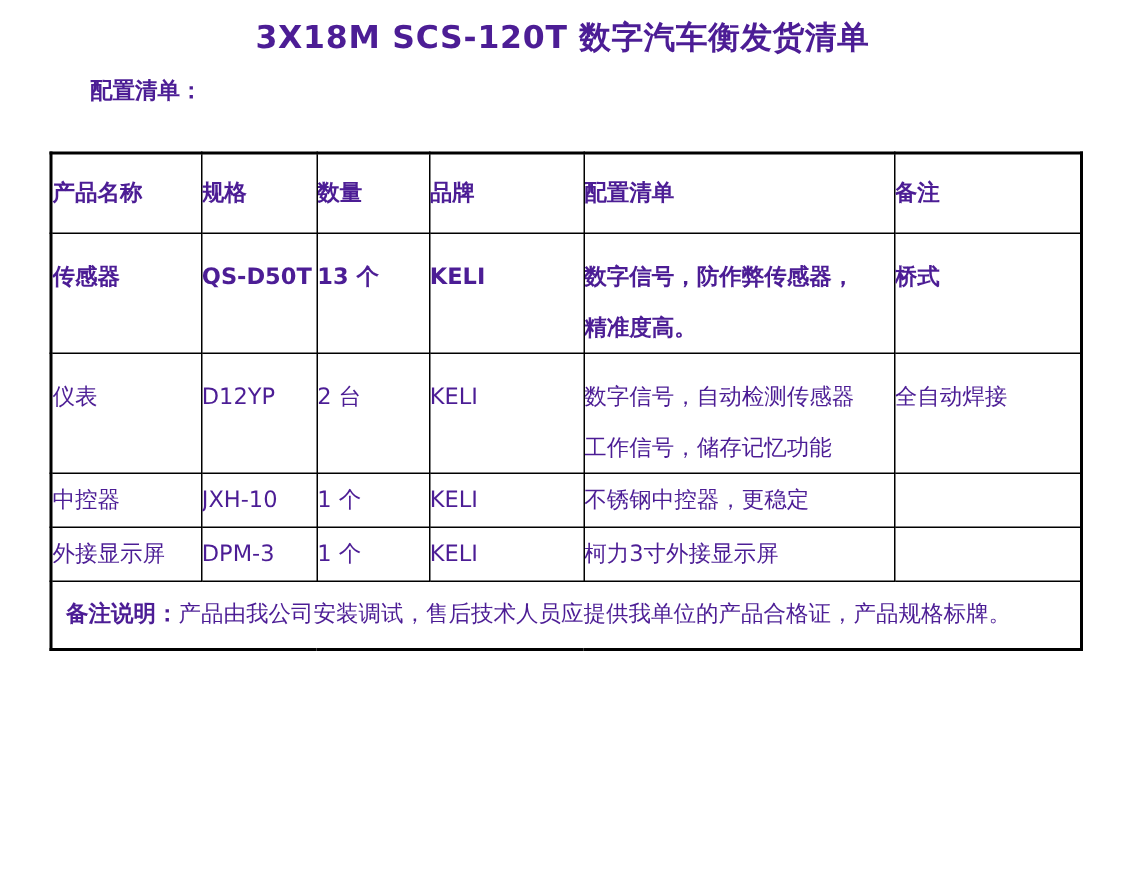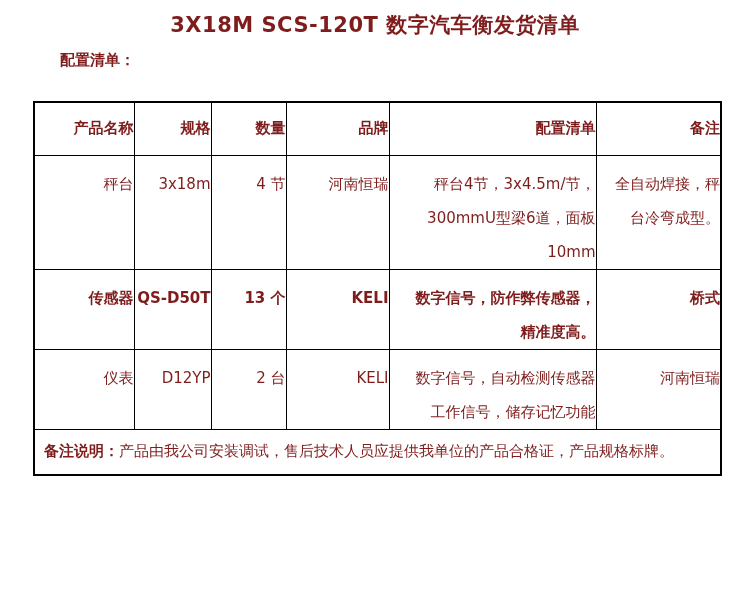--- a/index.html
+++ b/index.html
@@ -30,21 +30,21 @@
   table.spec-table {
     border-collapse: collapse;
     table-layout: fixed;
     width: 687px;
     margin: 32px 0 0 33px;
     border: 2px solid #000;
   }
   .spec-table th, .spec-table td {
     border: 1px solid #000;
     font-size: 15px;
-    text-align: right;
+    text-align: left;
     overflow: hidden;
     white-space: pre-line;
   }
   .spec-table th {
     font-weight: bold;
     vertical-align: middle;
     height: 53px;
   }
   tr.row-tall td {
     vertical-align: top;
@@ -64,21 +64,21 @@
     text-align: left;
     vertical-align: middle;
     padding-left: 9px;
     white-space: normal;
   }
   .remark-label { font-weight: bold; }
 </style>
 </head>
 <body>
 
-<div class="page" style="color: #7f1d1d;">
+<div class="page" style="color: #4c1d95;">
 
   <div class="title">3X18M SCS-120T 数字汽车衡发货清单</div>
 
   <div class="subtitle">配置清单：</div>
 
   <table class="spec-table">
     <colgroup>
       <col style="width:100px">
       <col style="width:77px">
       <col style="width:75px">
@@ -90,47 +90,53 @@
       <tr class="header-row">
         <th>产品名称</th>
         <th>规格</th>
         <th>数量</th>
         <th>品牌</th>
         <th>配置清单</th>
         <th>备注</th>
       </tr>
     </thead>
     <tbody>
-      <tr class="row-tall row-t1">
-        <td>秤台</td>
-        <td>3x18m</td>
-        <td>4 节</td>
-        <td>河南恒瑞</td>
-        <td>秤台4节，3x4.5m/节，
-300mmU型梁6道，面板10mm</td>
-        <td>全自动焊接，秤
-台冷弯成型。</td>
-      </tr>
       <tr class="row-tall row-t2">
         <td>传感器</td>
         <td>QS-D50T</td>
         <td>13 个</td>
         <td>KELI</td>
         <td>数字信号，防作弊传感器，
 精准度高。</td>
         <td>桥式</td>
       </tr>
       <tr class="row-tall row-t3">
         <td>仪表</td>
         <td>D12YP</td>
         <td>2 台</td>
         <td>KELI</td>
         <td>数字信号，自动检测传感器
 工作信号，储存记忆功能</td>
-        <td>河南恒瑞</td>
+        <td>全自动焊接</td>
+      </tr>
+      <tr class="row-short">
+        <td>中控器</td>
+        <td>JXH-10</td>
+        <td>1 个</td>
+        <td>KELI</td>
+        <td>不锈钢中控器，更稳定</td>
+        <td></td>
+      </tr>
+      <tr class="row-short">
+        <td>外接显示屏</td>
+        <td>DPM-3</td>
+        <td>1 个</td>
+        <td>KELI</td>
+        <td>柯力3寸外接显示屏</td>
+        <td></td>
       </tr>
       <tr class="remark-row">
         <td colspan="6"><span class="remark-label">备注说明：</span><span>产品由我公司安装调试，售后技术人员应提供我单位的产品合格证，产品规格标牌。</span></td>
       </tr>
     </tbody>
   </table>
 
 </div>
 
 </body></html>

